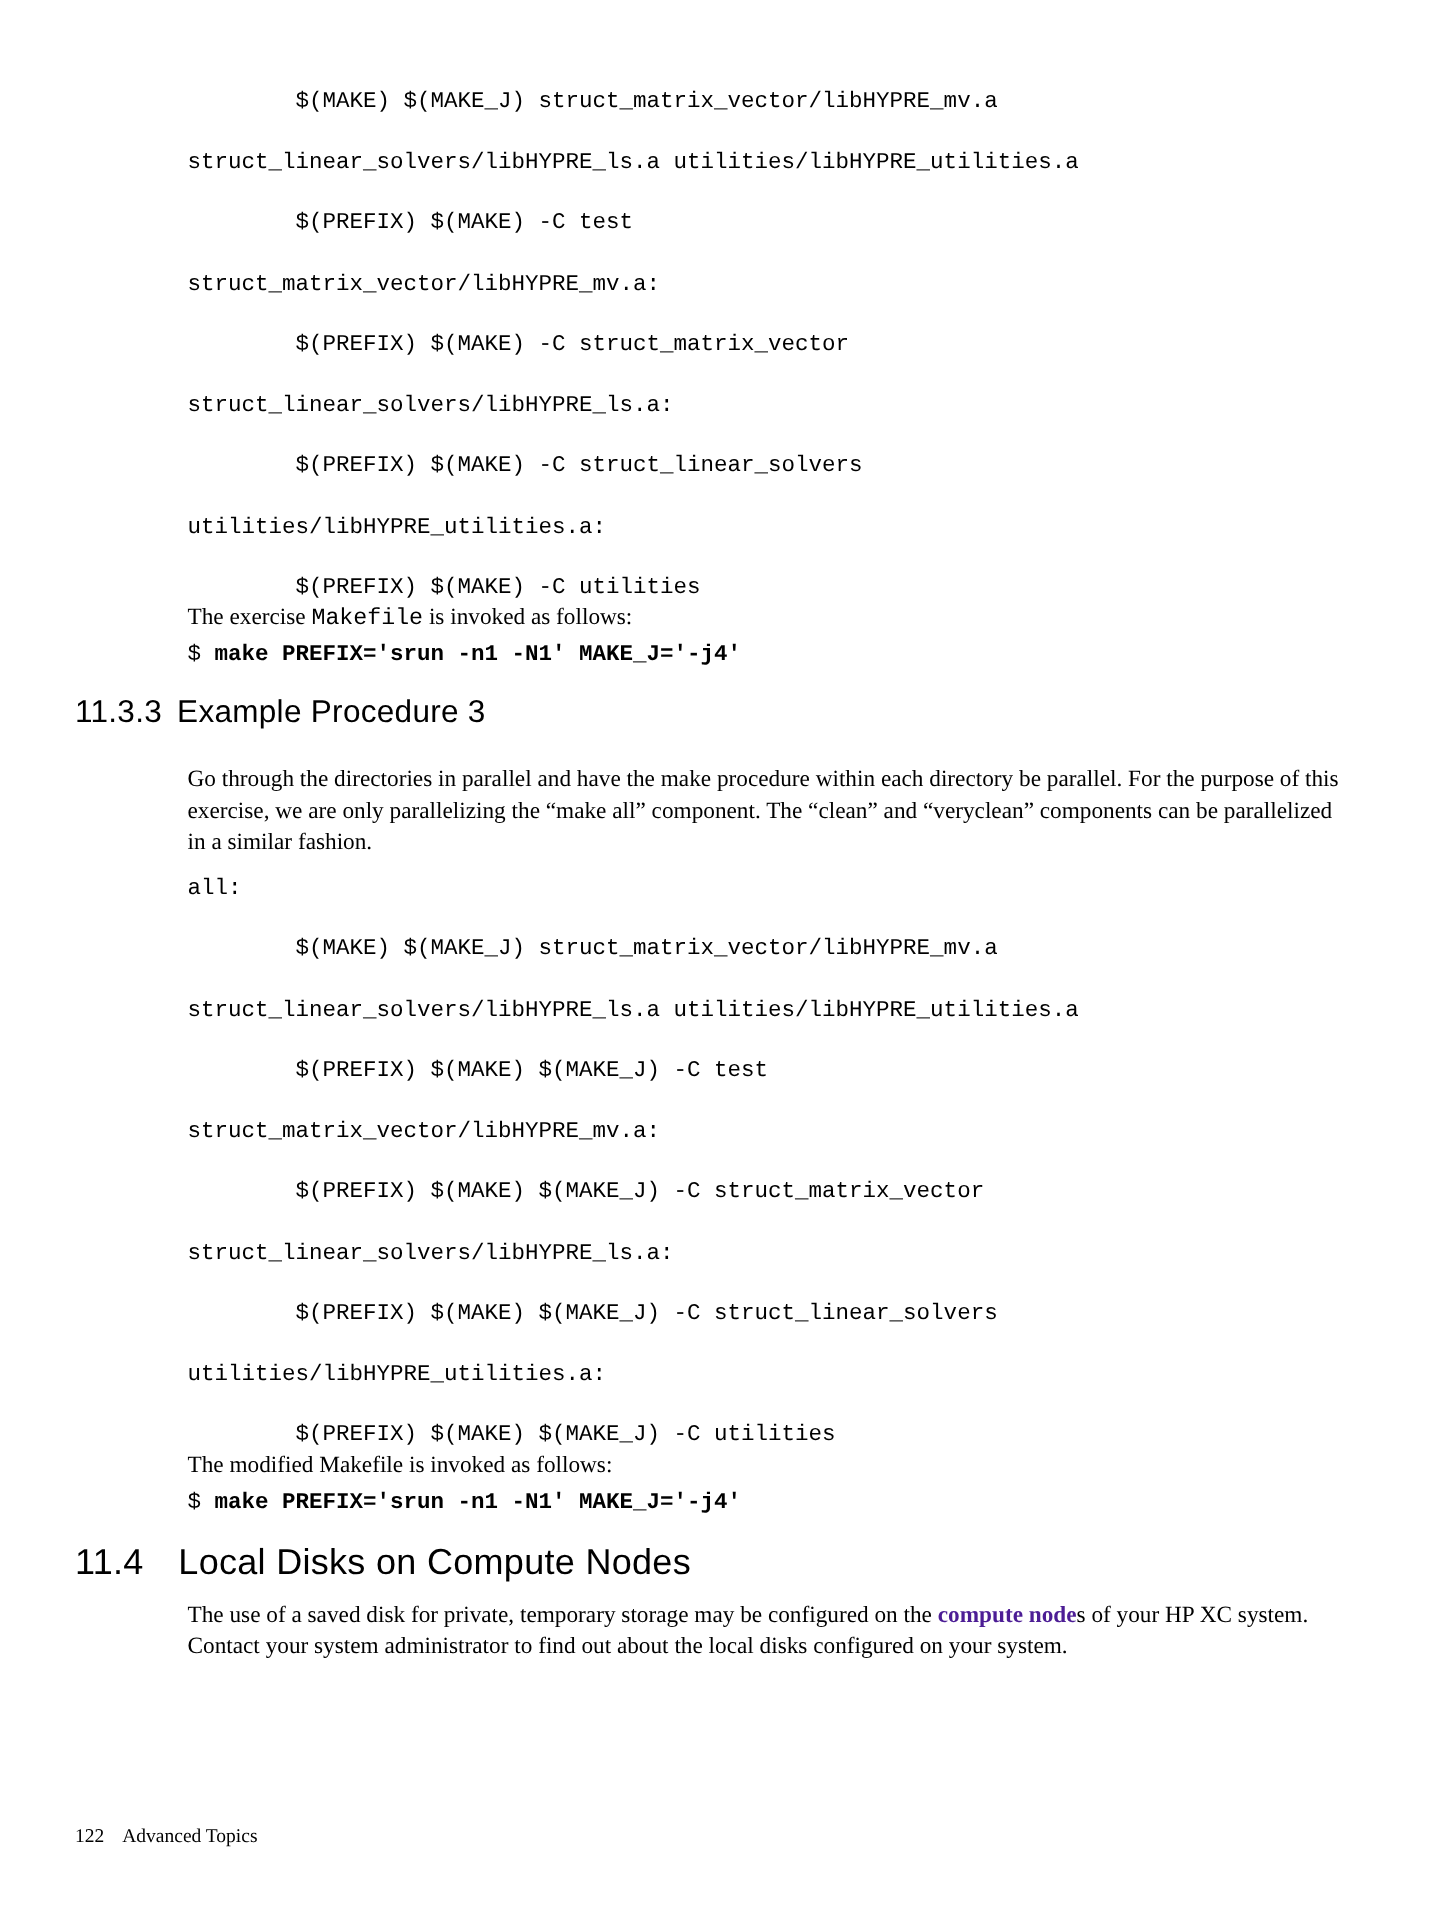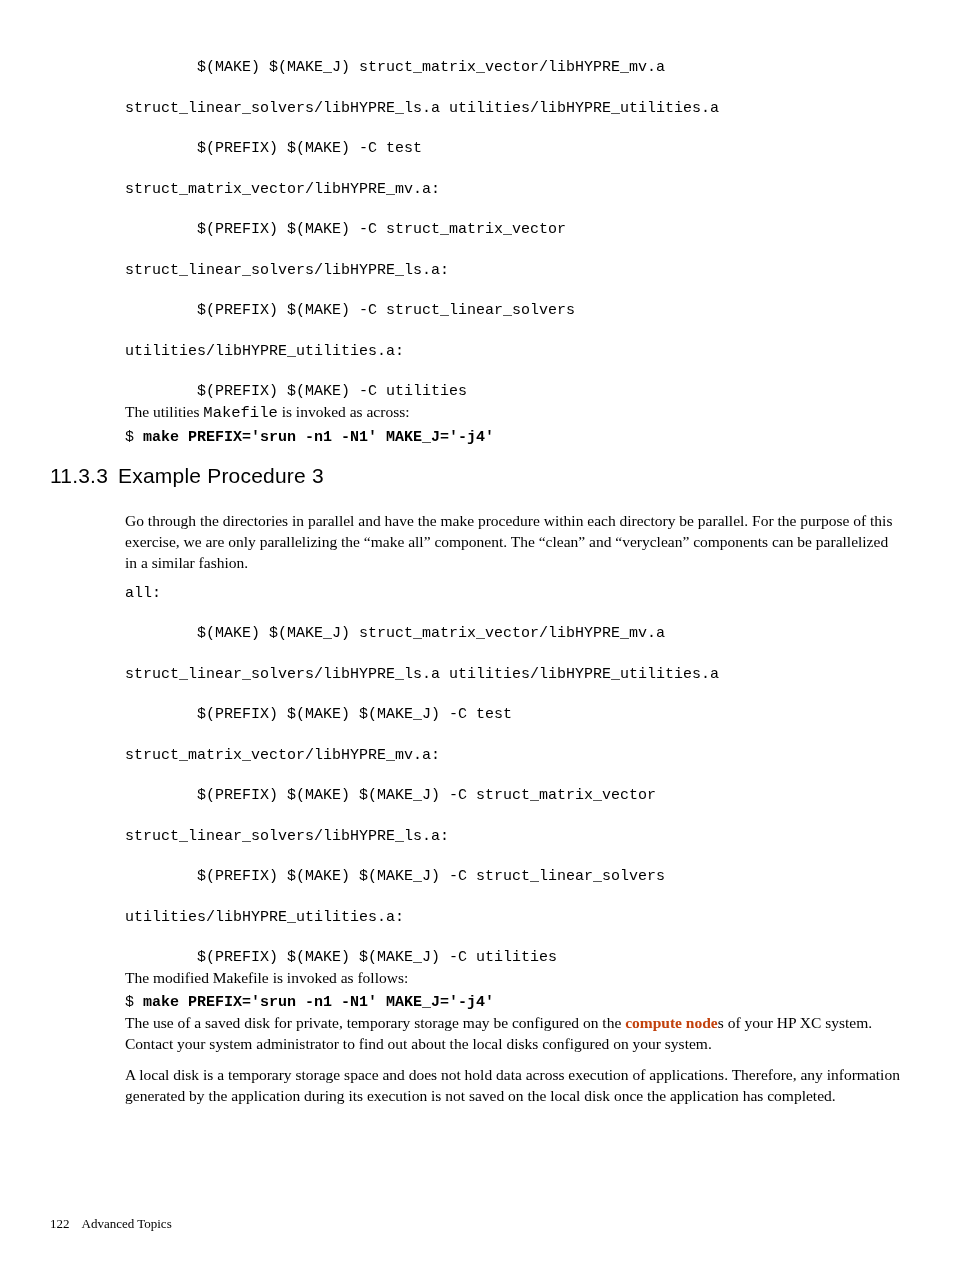--- a/index.html
+++ b/index.html
@@ -50,21 +50,21 @@
   }
   h3.subsection {
     font-family: Futura, "Trebuchet MS", Arial, sans-serif;
     font-weight: 400;
     font-size: 21px;
     margin: 14px 0 20px -75px;
     letter-spacing: 0.2px;
   }
   .secnum { display: inline-block; min-width: 62px; }
   .subnum { display: inline-block; min-width: 62px; }
-  a.link { color: #c2410c; text-decoration: none; font-weight: bold; }
+  a.link { color: #4c1d95; text-decoration: none; font-weight: bold; }
   .footer {
     position: absolute;
     bottom: 38px;
     left: 50px;
     font-size: 13px;
   }
   .footer .pnum { display: inline-block; margin-right: 12px; }
 </style>
 </head>
 <body>
@@ -83,21 +83,21 @@
 <span>        $(PREFIX) $(MAKE) -C struct_matrix_vector</span>
 
 <span>struct_linear_solvers/libHYPRE_ls.a:</span>
 
 <span>        $(PREFIX) $(MAKE) -C struct_linear_solvers</span>
 
 <span>utilities/libHYPRE_utilities.a:</span>
 
 <span>        $(PREFIX) $(MAKE) -C utilities</span></pre>
 
-    <p class="body tight"><span>The utilities </span><span class="mono">Makefile</span><span> is invoked as across:</span></p>
+    <p class="body tight"><span>The exercise </span><span class="mono">Makefile</span><span> is invoked as follows:</span></p>
 
     <pre class="code"><span>$ </span><span class="bold">make PREFIX='srun -n1 -N1' MAKE_J='-j4'</span></pre>
 
     <h3 class="subsection"><span class="subnum">11.3.3</span> <span>Example Procedure 3</span></h3>
 
     <p class="body">Go through the directories in parallel and have the make procedure within each directory be parallel. For the purpose of this exercise, we are only parallelizing the “make all” component. The “clean” and “veryclean” components can be parallelized in a similar fashion.</p>
 
     <pre class="code"><span>all:</span>
 
 <span>        $(MAKE) $(MAKE_J) struct_matrix_vector/libHYPRE_mv.a</span>
@@ -115,23 +115,23 @@
 <span>        $(PREFIX) $(MAKE) $(MAKE_J) -C struct_linear_solvers</span>
 
 <span>utilities/libHYPRE_utilities.a:</span>
 
 <span>        $(PREFIX) $(MAKE) $(MAKE_J) -C utilities</span></pre>
 
     <p class="body tight">The modified Makefile is invoked as follows:</p>
 
     <pre class="code"><span>$ </span><span class="bold">make PREFIX='srun -n1 -N1' MAKE_J='-j4'</span></pre>
 
+    <h2 class="section"><span class="secnum">11.4</span> <span>Local Disks on Compute Nodes</span></h2>
 
     <p class="body"><span>The use of a saved disk for private, temporary storage may be configured on the </span><a class="link">compute node</a><span>s of your HP XC system. Contact your system administrator to find out about the local disks configured on your system.</span></p>
 
-    <p class="body">A local disk is a temporary storage space and does not hold data across execution of applications. Therefore, any information generated by the application during its execution is not saved on the local disk once the application has completed.</p>
 
   </div>
 
   <div class="footer">
     <span class="pnum">122</span><span>Advanced Topics</span>
   </div>
 </div>
 
 </body></html>

